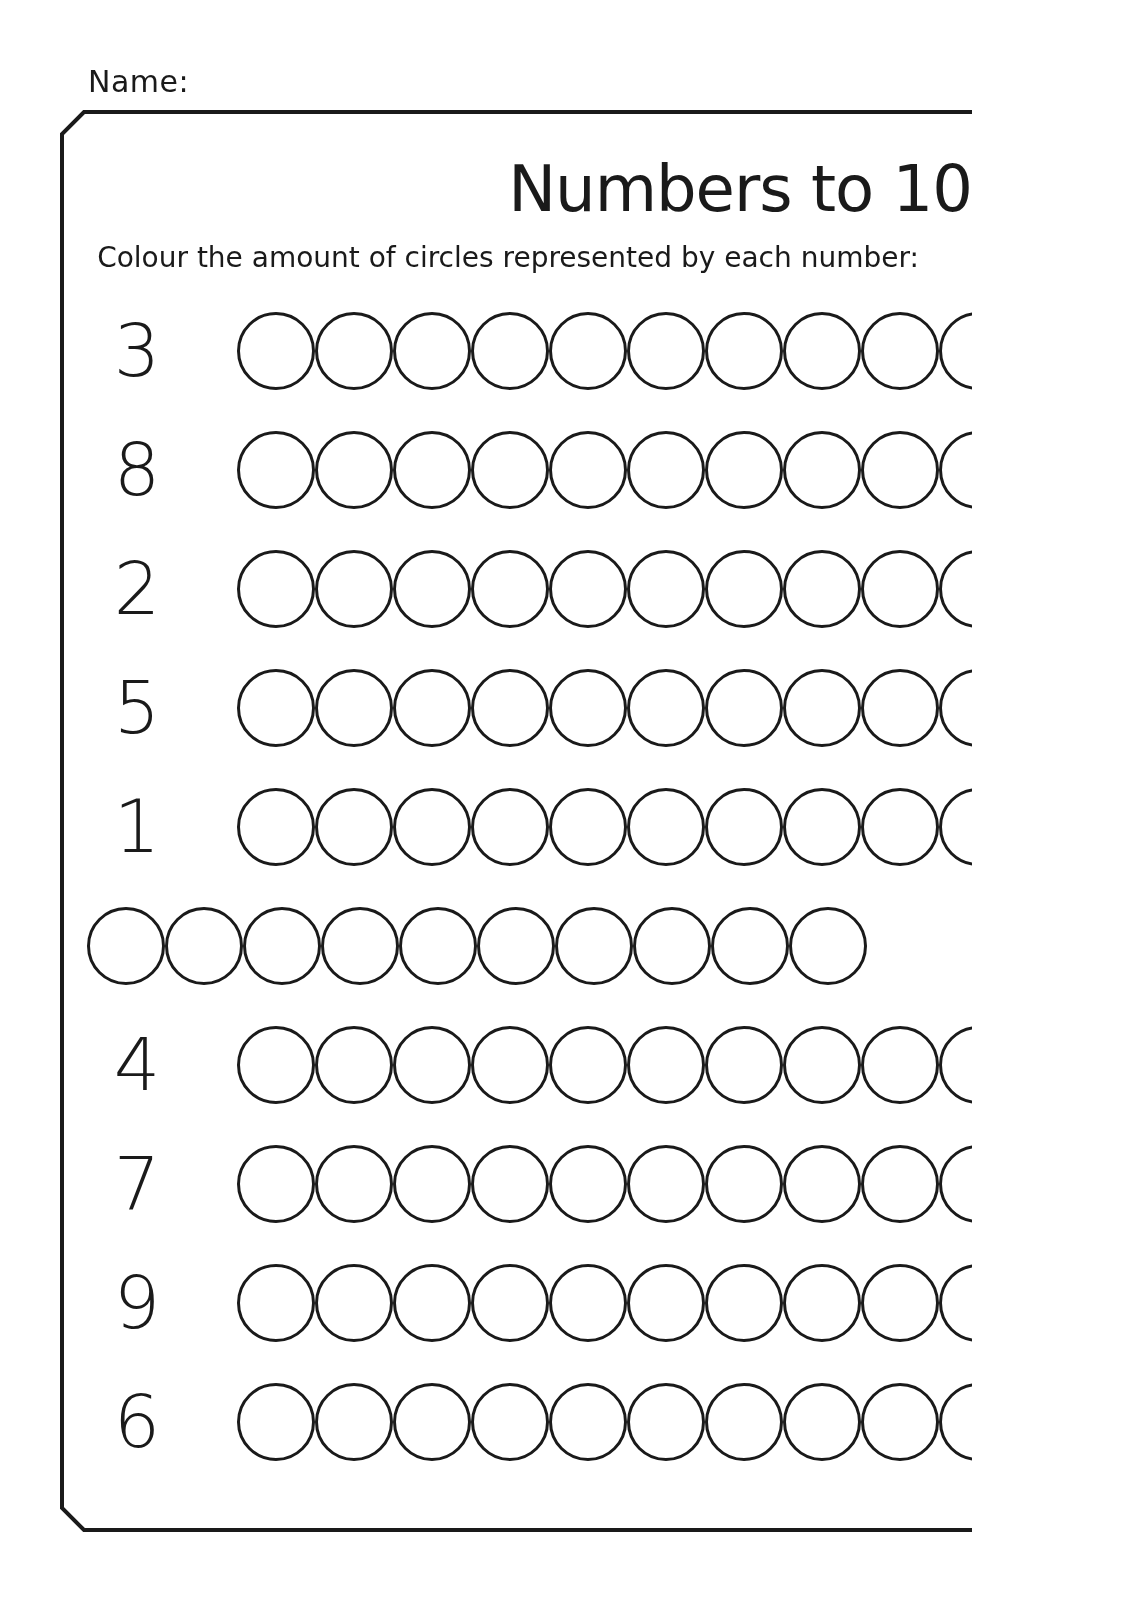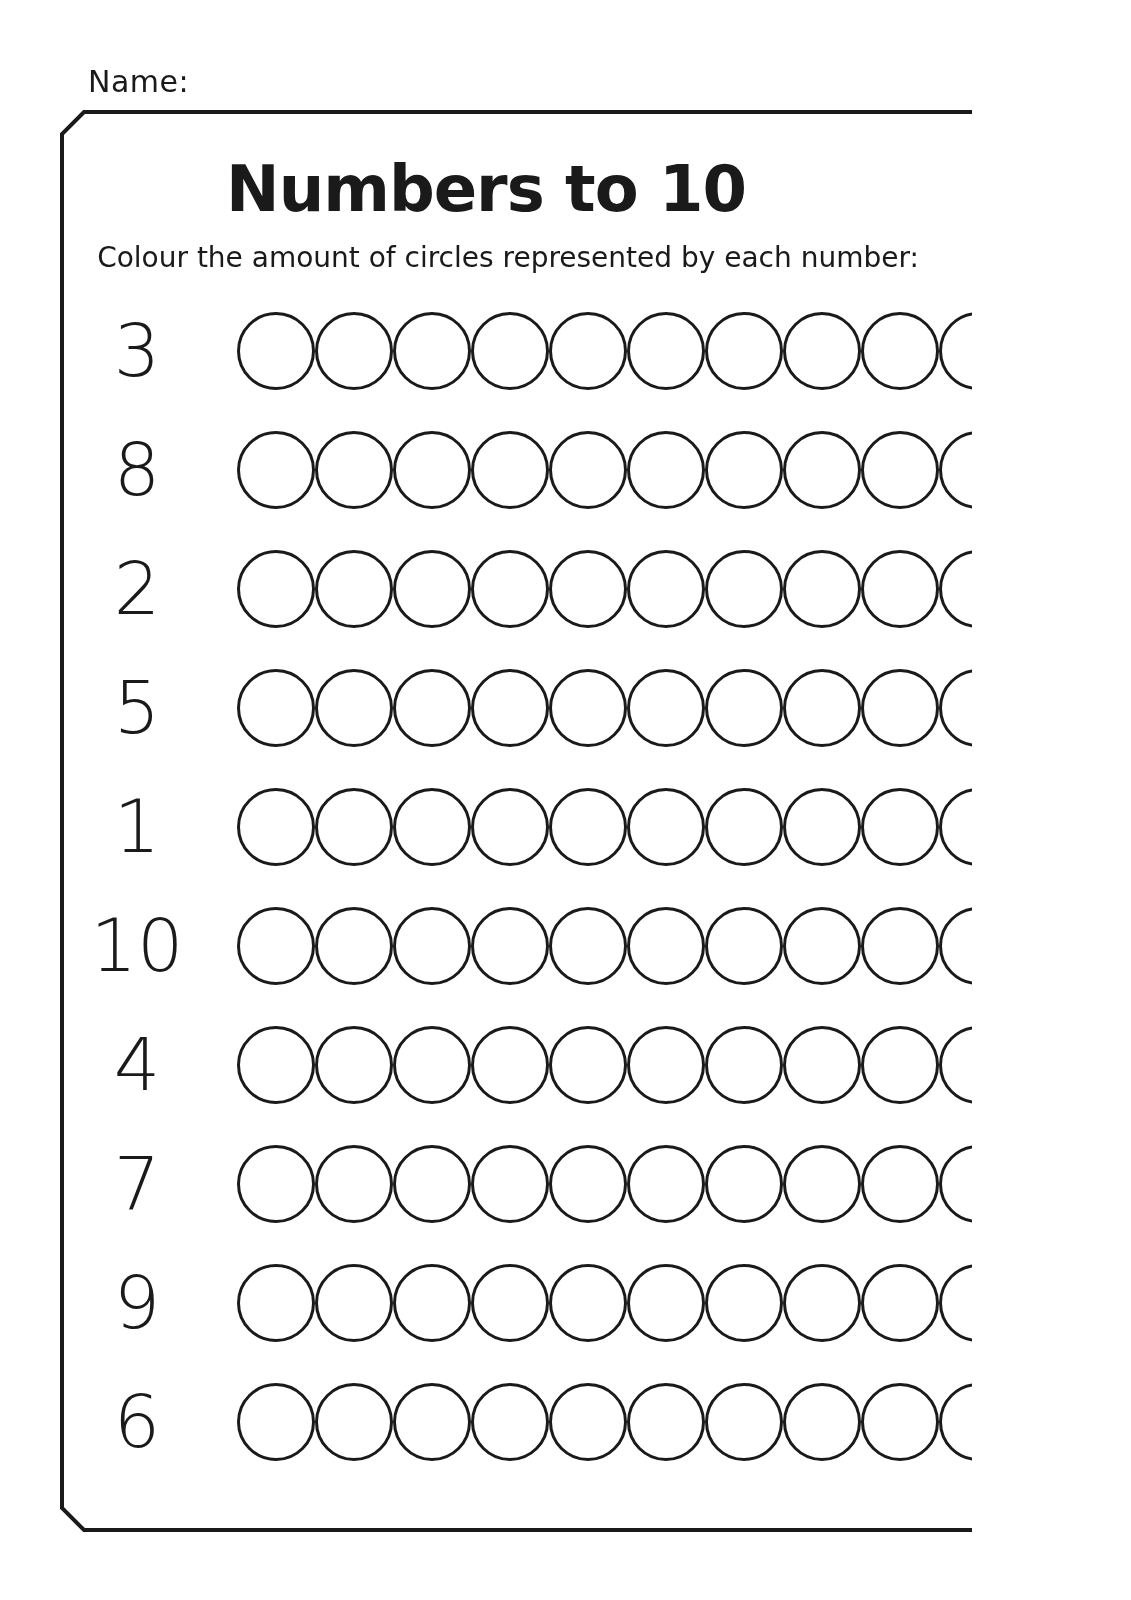--- a/index.html
+++ b/index.html
@@ -34,24 +34,24 @@
     fill:none;
     stroke:var(--ink);
     stroke-width:4px;
     stroke-linejoin:miter;
   }
   .title{
     position:absolute;
     left:0; right:0;
     top:148px;
     margin:0;
-    text-align:center;
+    text-align:right;
     font-size:64px;
     line-height:82px;
-    font-weight:700;
+    font-weight:400;
     letter-spacing:-1px;
   }
   .instruction{
     position:absolute;
     left:0; right:0;
     top:241px;
     margin:0;
     text-align:center;
     font-size:28px;
     font-weight:400;
@@ -174,21 +174,20 @@
           <span class="circle"></span>
           <span class="circle"></span>
           <span class="circle"></span>
           <span class="circle"></span>
           <span class="circle"></span>
           <span class="circle"></span>
           <span class="circle"></span>
         </div>
       </div>
       <div class="row">
-        <span class="row-number">10</span>
         <div class="circles">
           <span class="circle"></span>
           <span class="circle"></span>
           <span class="circle"></span>
           <span class="circle"></span>
           <span class="circle"></span>
           <span class="circle"></span>
           <span class="circle"></span>
           <span class="circle"></span>
           <span class="circle"></span>

